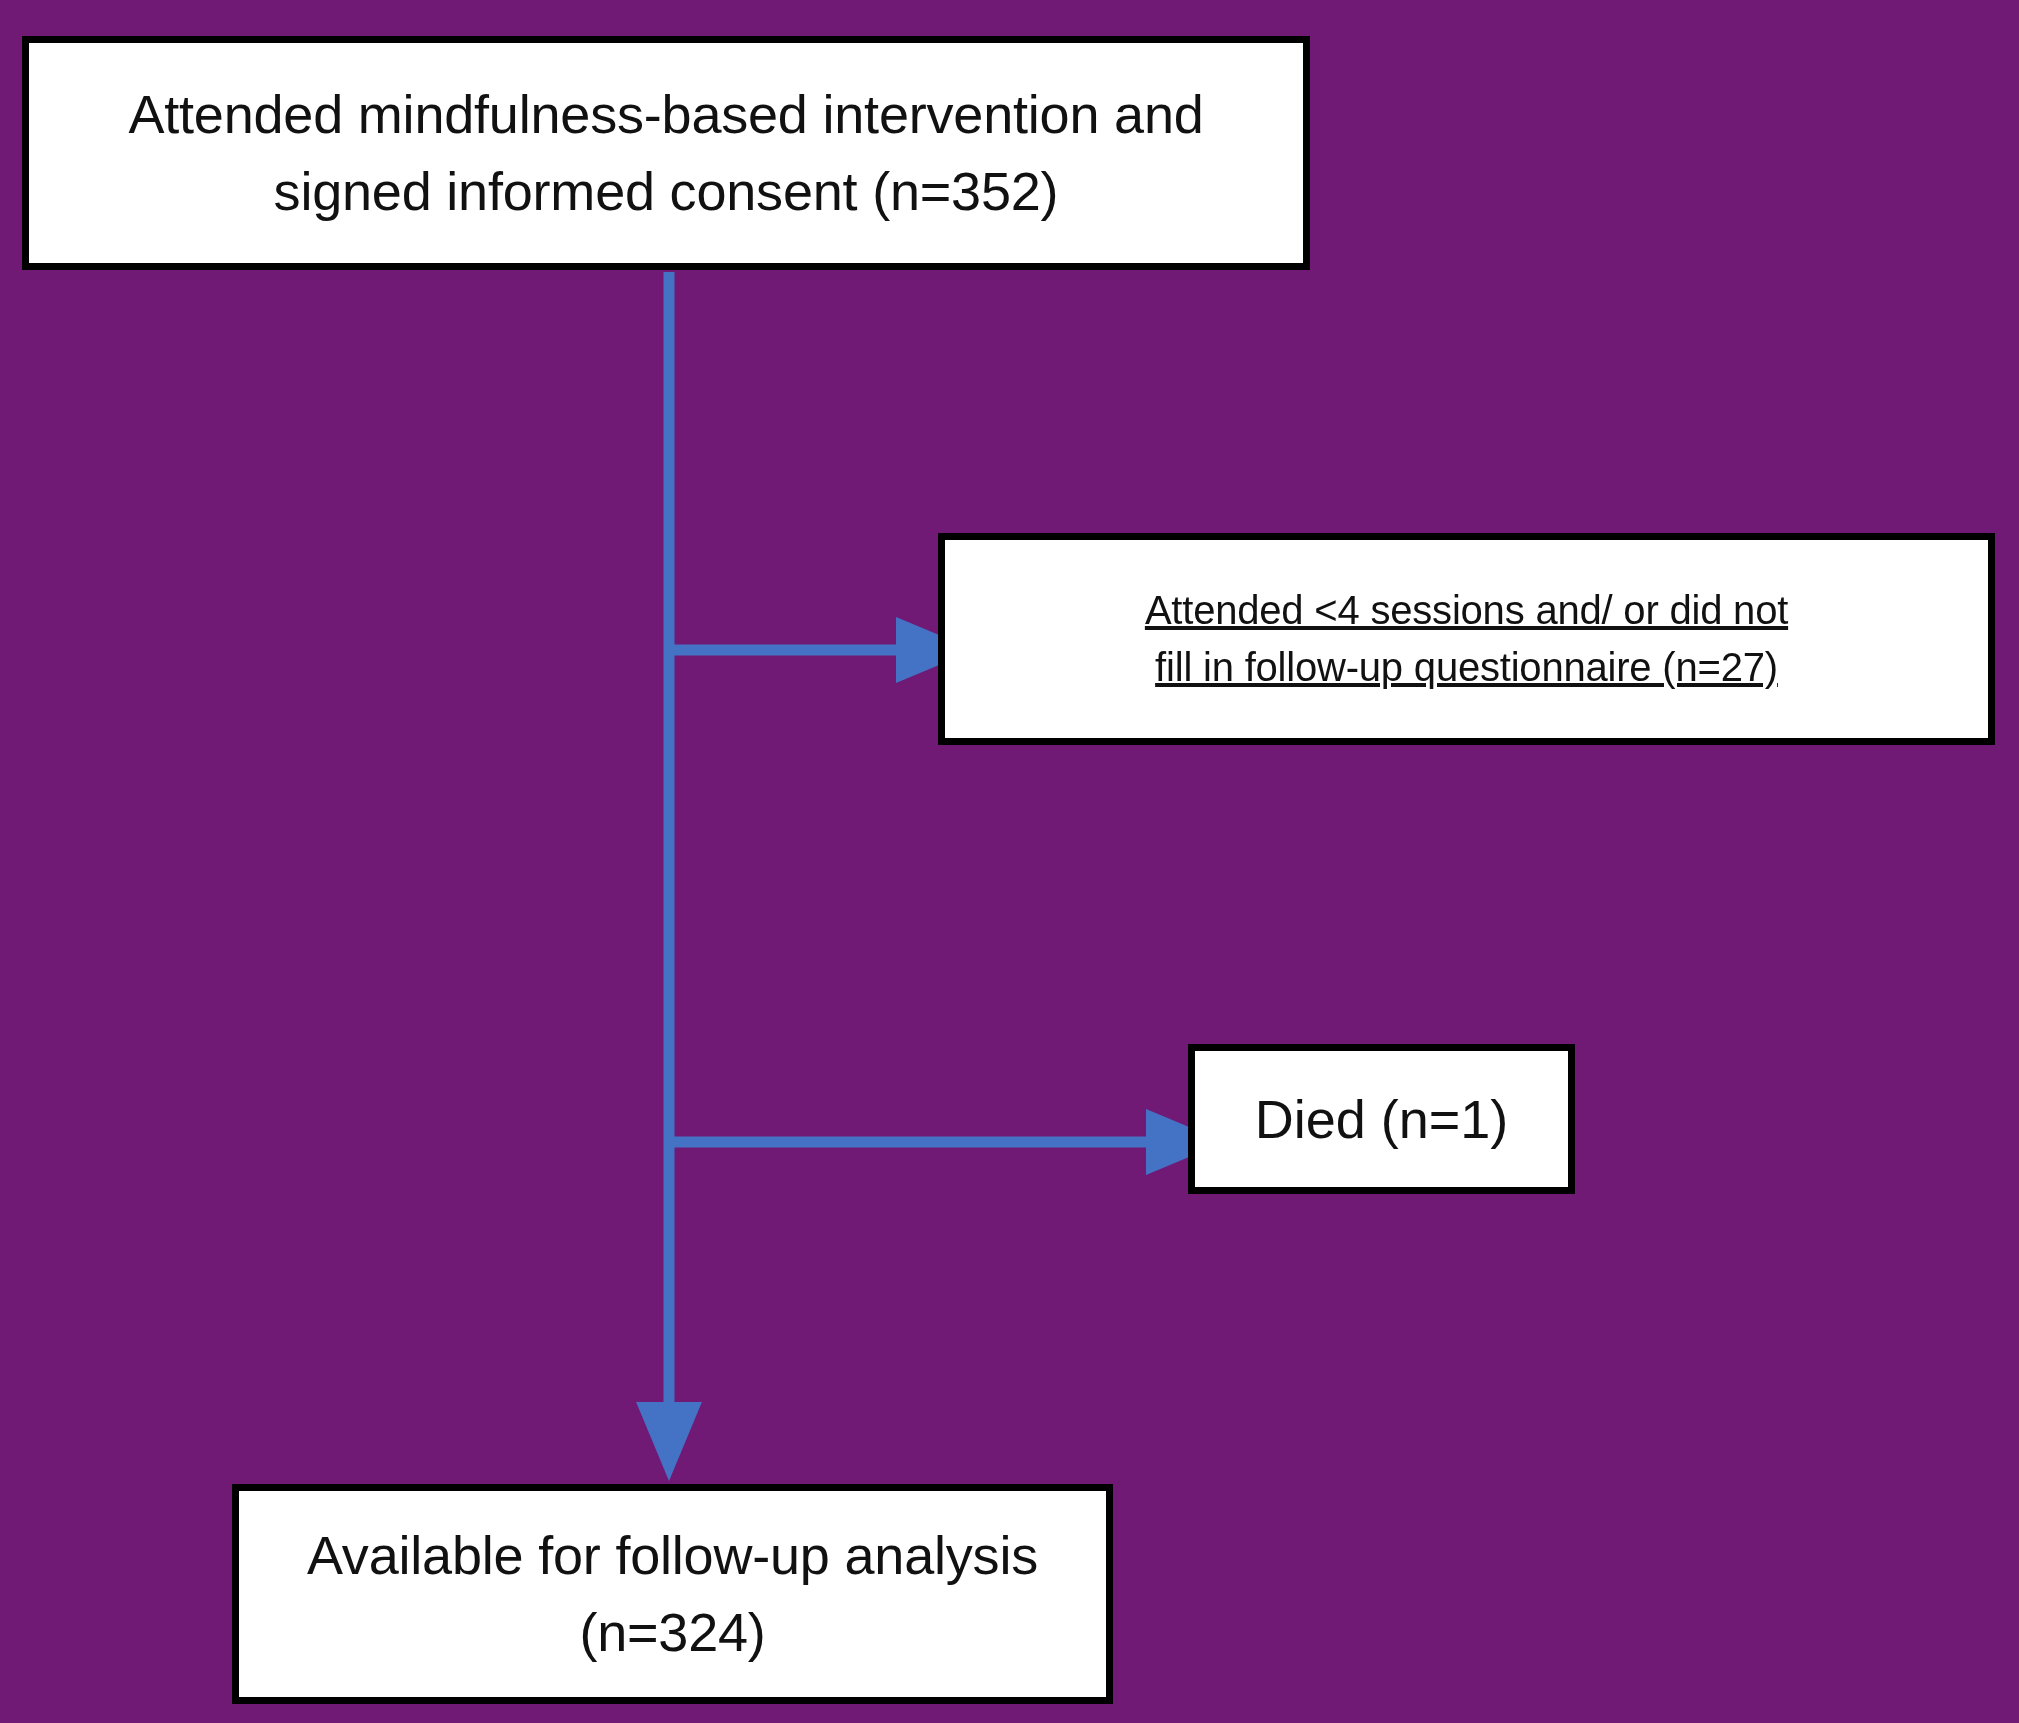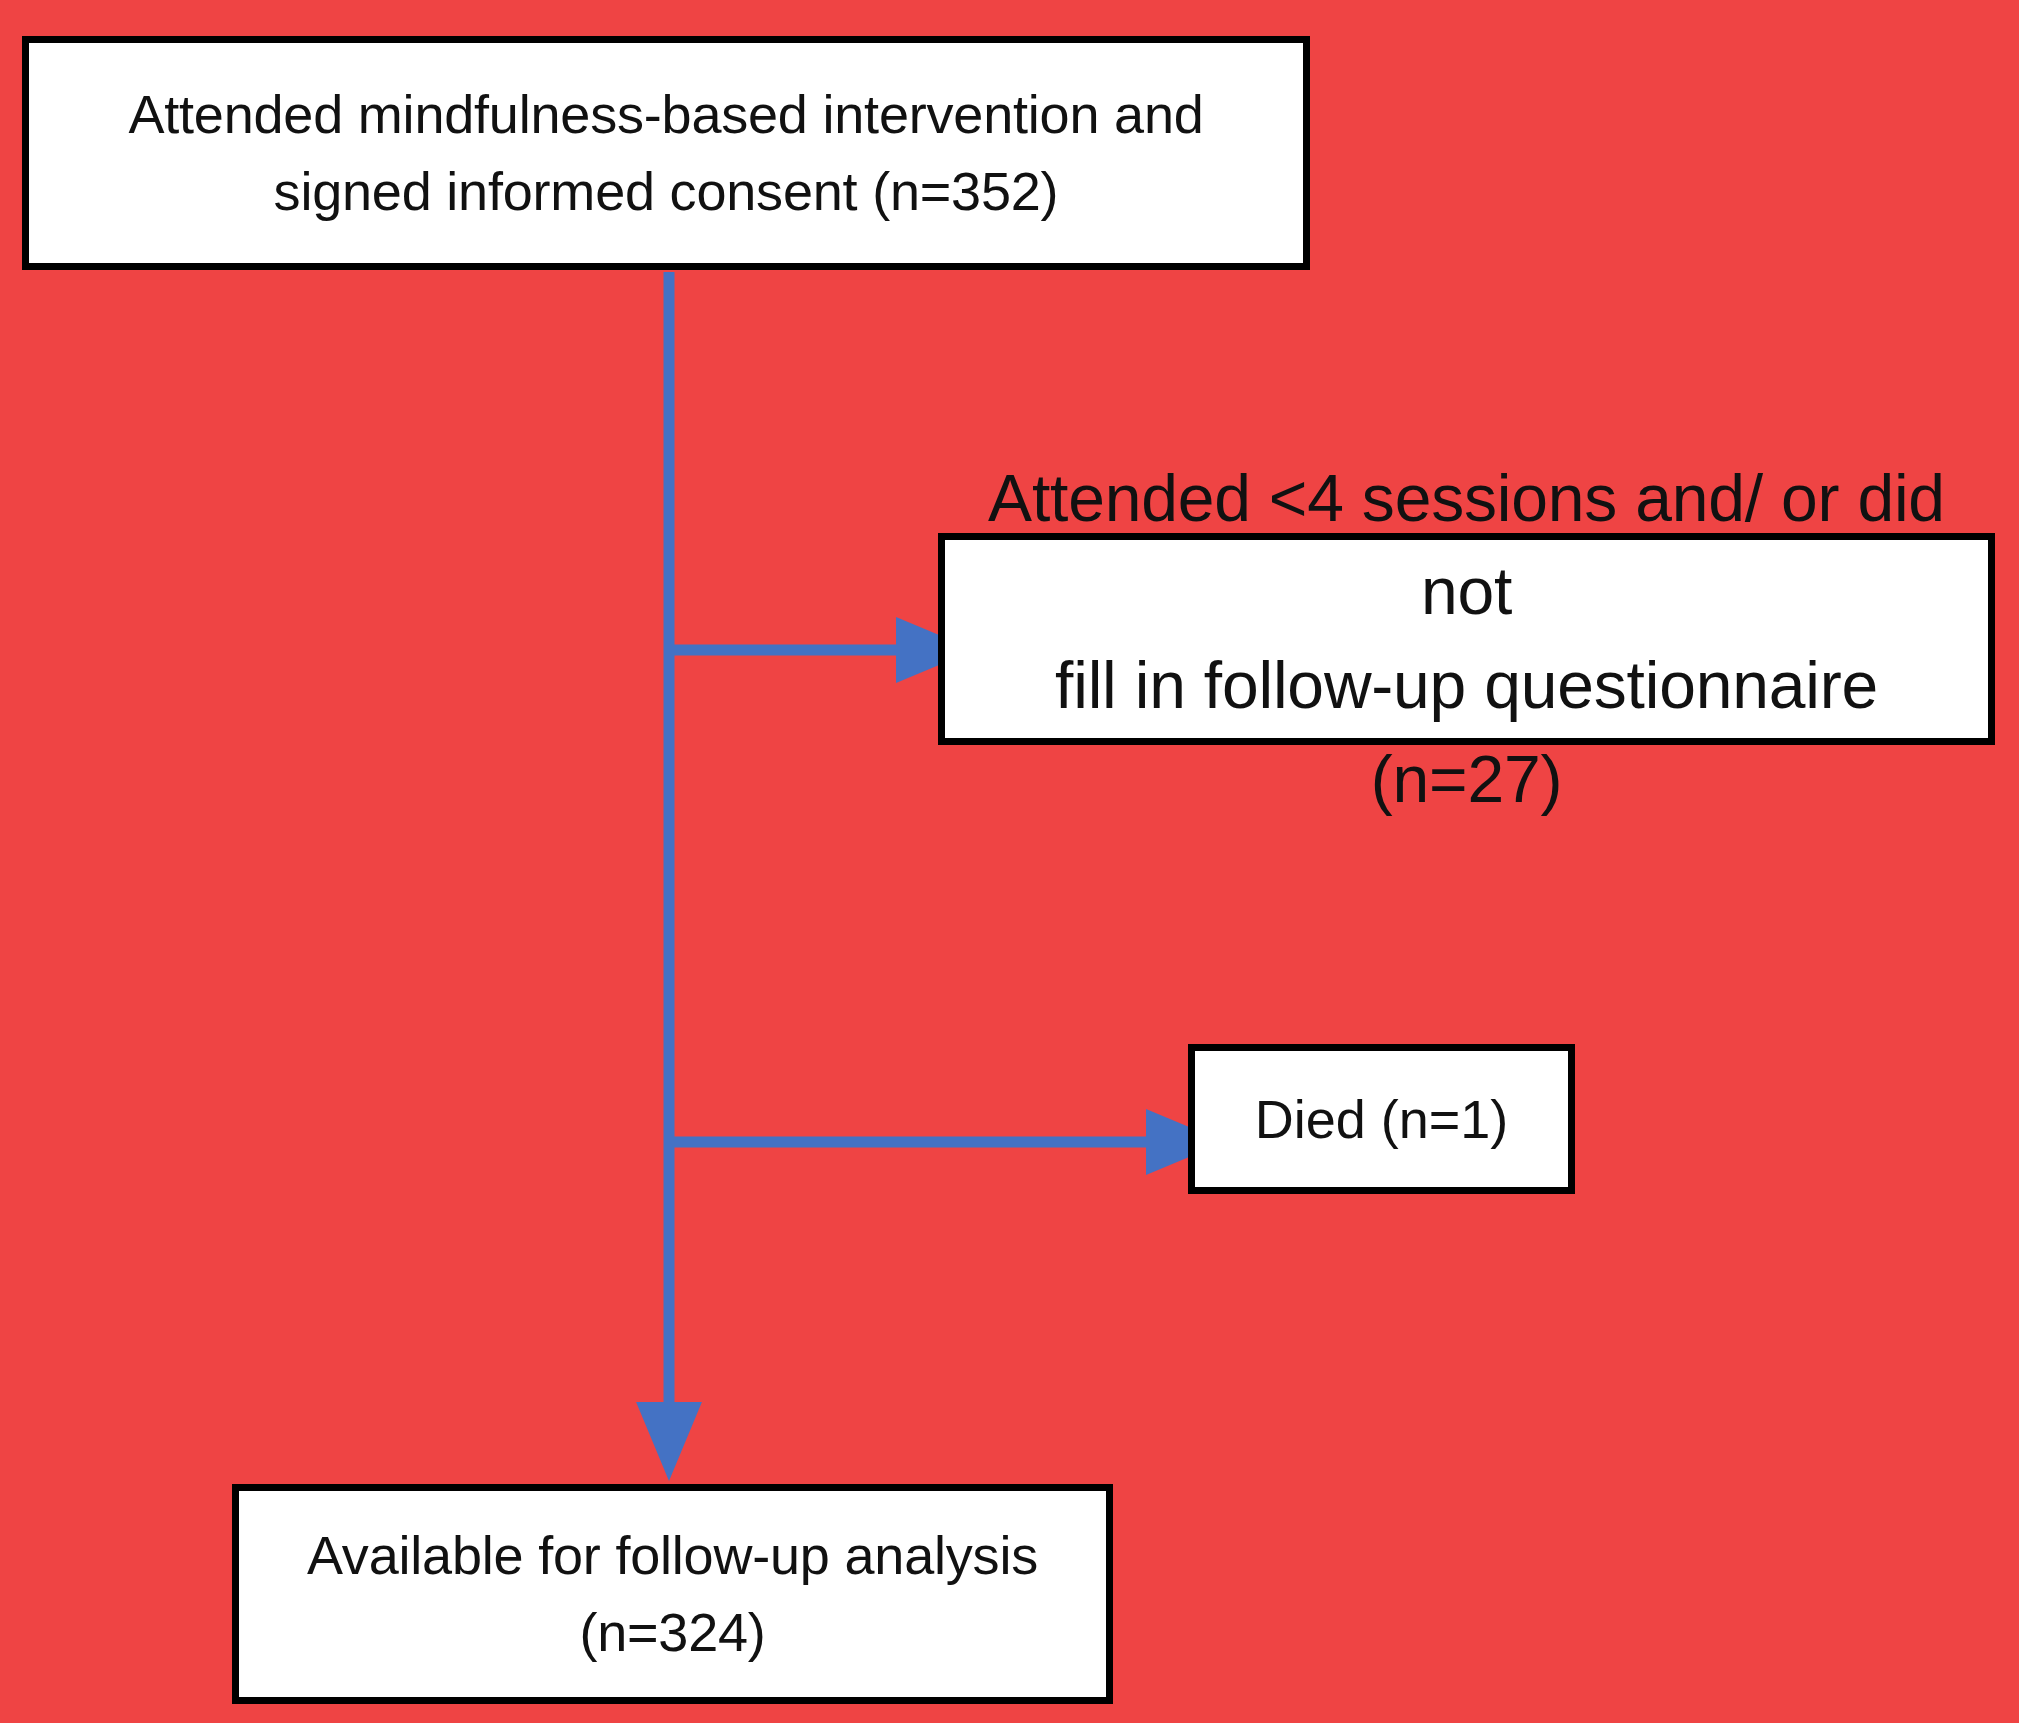--- a/index.html
+++ b/index.html
@@ -53,21 +53,21 @@
   }
   #box-enrolled .node-text { font-size: 54px; }
 
   
   #box-excluded {
     left: 938px;
     top: 533px;
     width: 1057px;
     height: 212px;
   }
-  #box-excluded .node-text { font-size: 66px; }
+  #box-excluded .node-text { font-size: 40px; text-decoration: underline; }
 
   
   #box-died {
     left: 1188px;
     top: 1044px;
     width: 387px;
     height: 150px;
     justify-content: center;
   }
   #box-died .node-text { font-size: 54px; letter-spacing: 0px; }
@@ -77,21 +77,21 @@
     left: 232px;
     top: 1460px;
     width: 881px;
     height: 220px;
   }
   #box-analysed .node-text { font-size: 54px; }
 </style>
 </head>
 <body>
 
-<div id="canvas" style="background: #ef4444;">
+<div id="canvas" style="background: #701a75;">
 
   <svg id="flow-svg" viewBox="0 0 2019 1723" xmlns="http://www.w3.org/2000/svg" aria-hidden="true">
     <defs>
       <marker id="arrow-right" markerWidth="10" markerHeight="10" refX="0.2" refY="3" orient="auto" markerUnits="strokeWidth">
         <path d="M0,0 L0,6 L7.2,3 z" fill="#4472C4"></path>
       </marker>
       <marker id="arrow-down" markerWidth="10" markerHeight="10" refX="0.2" refY="3" orient="auto" markerUnits="strokeWidth">
         <path d="M0,0 L0,6 L7.2,3 z" fill="#4472C4"></path>
       </marker>
     </defs>

